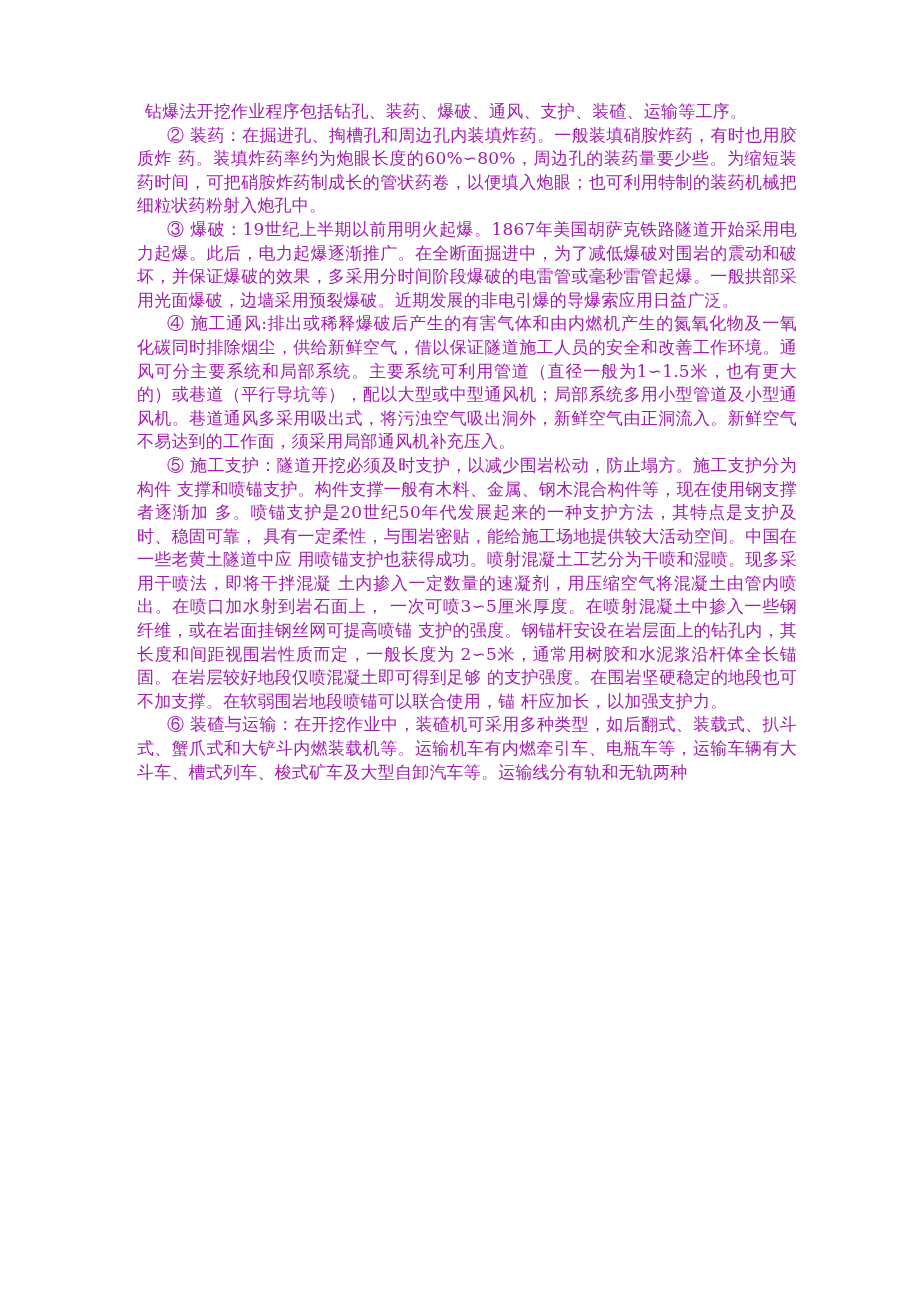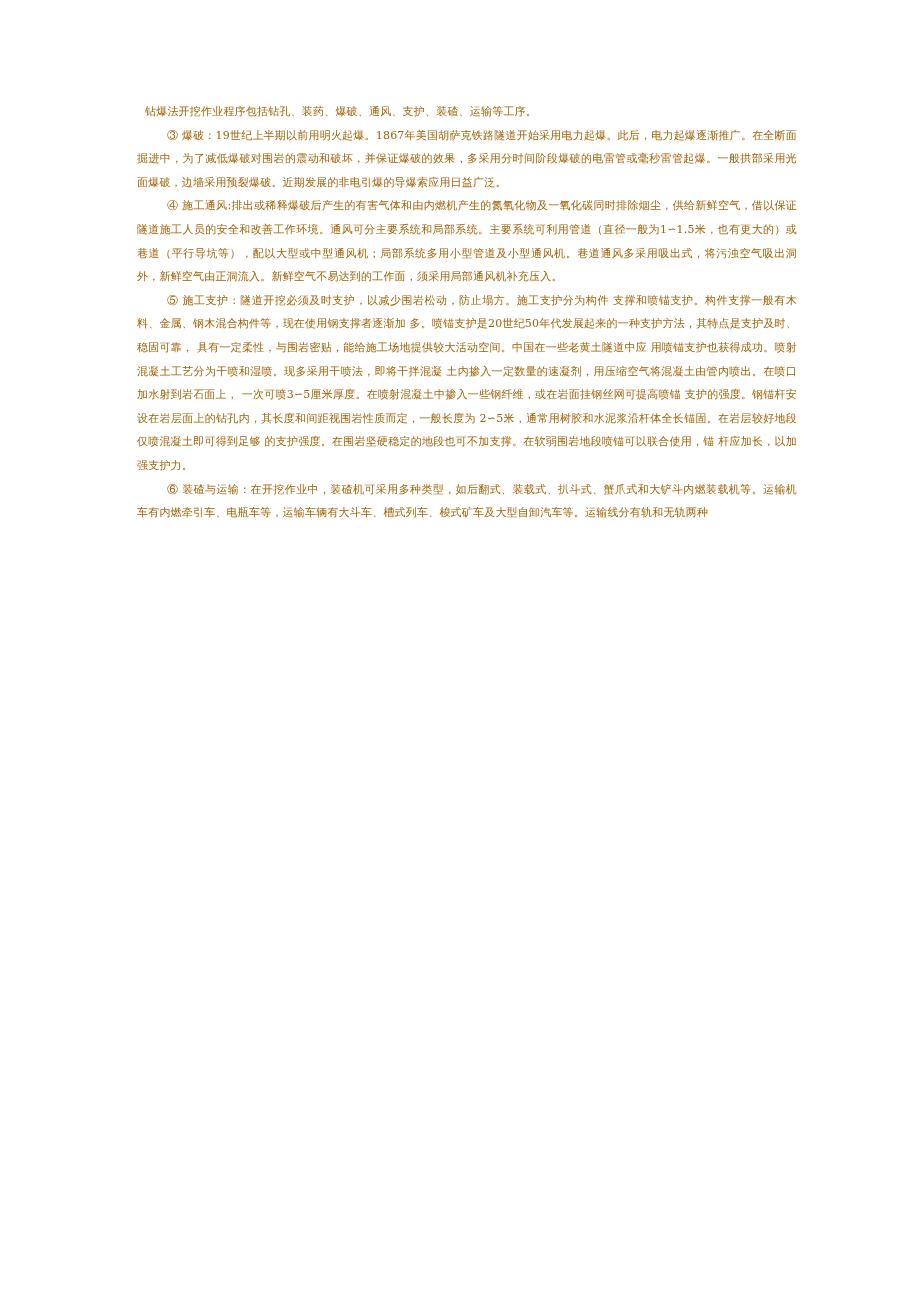--- a/index.html
+++ b/index.html
@@ -3,32 +3,33 @@
 <meta charset="utf-8">
 <style>
   html, body { margin: 0; padding: 0; background: #ffffff; }
   body { width: 920px; height: 1302px; position: relative; overflow: hidden; }
   .page {
     position: absolute;
     left: 137px;
     top: 100px;
     width: 660px;
     font-family: "DejaVu Serif", "Liberation Serif", serif;
-    font-size: 11px;
+    font-size: 17px;
     line-height: 23.6px;
-    color: #a16207;
+    color: #a21caf;
     text-align: justify;
     letter-spacing: 0.2px;
   }
   .page p { margin: 0; }
   .intro { text-indent: 8px; }
   .item { text-indent: 30px; }
 </style>
 </head>
 <body>
 
 <div class="page">
   <p class="intro">钻爆法开挖作业程序包括钻孔、装药、爆破、通风、支护、装碴、运输等工序。</p>
+  <p class="item">② 装药：在掘进孔、掏槽孔和周边孔内装填炸药。一般装填硝胺炸药，有时也用胶质炸 药。装填炸药率约为炮眼长度的60%∽80%，周边孔的装药量要少些。为缩短装药时间，可把硝胺炸药制成长的管状药卷，以便填入炮眼；也可利用特制的装药机械把细粒状药粉射入炮孔中。</p>
   <p class="item">③ 爆破：19世纪上半期以前用明火起爆。1867年美国胡萨克铁路隧道开始采用电力起爆。此后，电力起爆逐渐推广。在全断面掘进中，为了减低爆破对围岩的震动和破坏，并保证爆破的效果，多采用分时间阶段爆破的电雷管或毫秒雷管起爆。一般拱部采用光面爆破，边墙采用预裂爆破。近期发展的非电引爆的导爆索应用日益广泛。</p>
   <p class="item">④ 施工通风:排出或稀释爆破后产生的有害气体和由内燃机产生的氮氧化物及一氧化碳同时排除烟尘，供给新鲜空气，借以保证隧道施工人员的安全和改善工作环境。通风可分主要系统和局部系统。主要系统可利用管道（直径一般为1∽1.5米，也有更大的）或巷道（平行导坑等），配以大型或中型通风机；局部系统多用小型管道及小型通风机。巷道通风多采用吸出式，将污浊空气吸出洞外，新鲜空气由正洞流入。新鲜空气不易达到的工作面，须采用局部通风机补充压入。</p>
   <p class="item">⑤ 施工支护：隧道开挖必须及时支护，以减少围岩松动，防止塌方。施工支护分为构件  支撑和喷锚支护。构件支撑一般有木料、金属、钢木混合构件等，现在使用钢支撑者逐渐加  多。喷锚支护是20世纪50年代发展起来的一种支护方法，其特点是支护及时、稳固可靠，  具有一定柔性，与围岩密贴，能给施工场地提供较大活动空间。中国在一些老黄土隧道中应  用喷锚支护也获得成功。喷射混凝土工艺分为干喷和湿喷。现多采用干喷法，即将干拌混凝  土内掺入一定数量的速凝剂，用压缩空气将混凝土由管内喷出。在喷口加水射到岩石面上，  一次可喷3∽5厘米厚度。在喷射混凝土中掺入一些钢纤维，或在岩面挂钢丝网可提高喷锚  支护的强度。钢锚杆安设在岩层面上的钻孔内，其长度和间距视围岩性质而定，一般长度为 2∽5米，通常用树胶和水泥浆沿杆体全长锚固。在岩层较好地段仅喷混凝土即可得到足够  的支护强度。在围岩坚硬稳定的地段也可不加支撑。在软弱围岩地段喷锚可以联合使用，锚 杆应加长，以加强支护力。</p>
   <p class="item">⑥ 装碴与运输：在开挖作业中，装碴机可采用多种类型，如后翻式、装载式、扒斗式、蟹爪式和大铲斗内燃装载机等。运输机车有内燃牵引车、电瓶车等，运输车辆有大斗车、槽式列车、梭式矿车及大型自卸汽车等。运输线分有轨和无轨两种</p>
 </div>
 
 </body></html>

